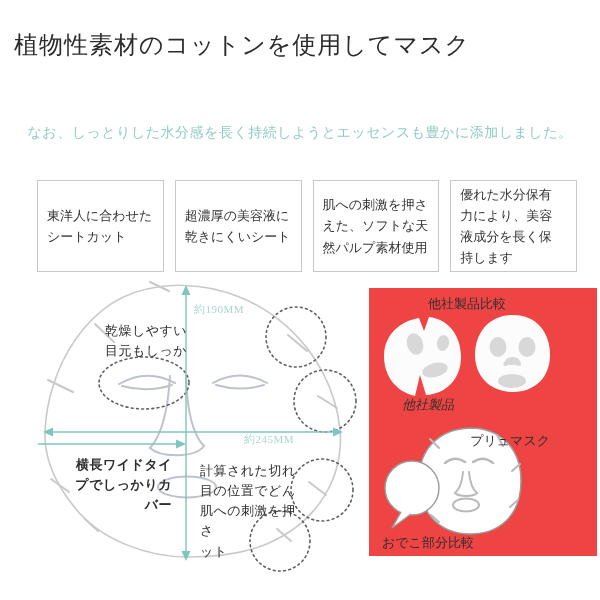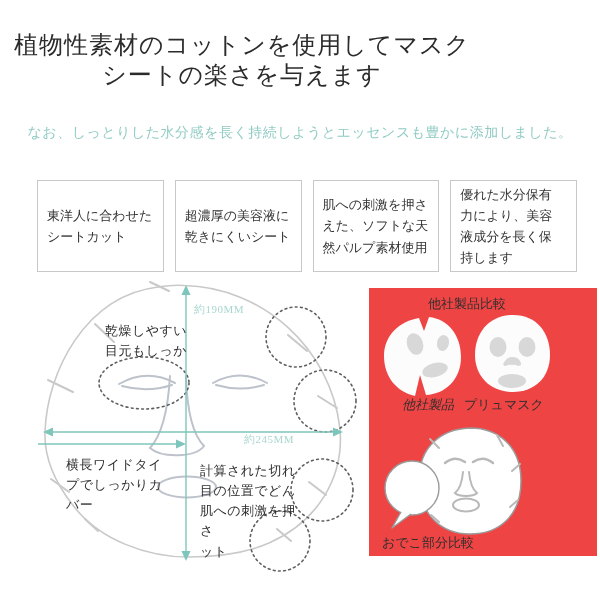--- a/index.html
+++ b/index.html
@@ -37,51 +37,50 @@
   
   .diagram { position:absolute; top:280px; left:30px; width:330px; height:292px; }
   .diagram svg { position:absolute; top:0; left:0; }
   .note {
     position:absolute;
     font-family:"Liberation Serif","DejaVu Serif",serif;
     font-size:13px; line-height:1.55; color:#2d2d2d; letter-spacing:0.5px;
   }
   .note .ln { display:block; }
   .eye-note  { left:58px;  top:41px;  width:116px; text-align:center; }
-  .wide-note { left:36px;  top:175px; width:118px; text-align:left; }
+  .wide-note { left:24px;  top:175px; width:118px; text-align:right;font-weight:bold; }
   .fit-note  { left:170px; top:181px; width:104px; text-align:left; }
   .measure-label {
     font-family:"Liberation Serif","DejaVu Serif",serif;
     font-size:11px; letter-spacing:0.5px;
   }
   
   .panel {
     position:absolute; top:288px; left:369px; width:228px; height:268px;
     background:#ef4444;
   }
   .panel svg { position:absolute; top:0; left:0; }
   .panel-title {
     position:absolute; top:7px; left:0; width:196px; text-align:center;
     font-size:13px; color:#2f2f2f;
   }
   .mask-label { position:absolute; top:108px; font-size:13px; color:#2f2f2f; }
   .label-other { left:19px;  width:80px; text-align:center;font-style:italic; }
-  .label-brand { left:95px;  width:86px; text-align:left; }
+  .label-brand { left:95px;  width:86px; text-align:right;margin-top:36px; }
   .label-forehead {
     position:absolute; top:246px; left:13px; font-size:13px; color:#2f2f2f;
   }
 </style>
 </head>
 <body>
 
 <div class="page">
 
   <h1 class="title">
     <span class="ln" style="display:block">植物性素材のコットンを使用してマスク</span>
-    <span class="ln" style="display:block">シートの楽さを与えます</span>
   </h1>
   <div class="subtitle">なお、しっとりした水分感を長く持続しようとエッセンスも豊かに添加しました。</div>
 
   <div class="features">
     <div class="feature-box">
       <p>
         <span class="ln">東洋人に合わせた</span>
         <span class="ln">シートカット</span>
       </p>
     </div>

